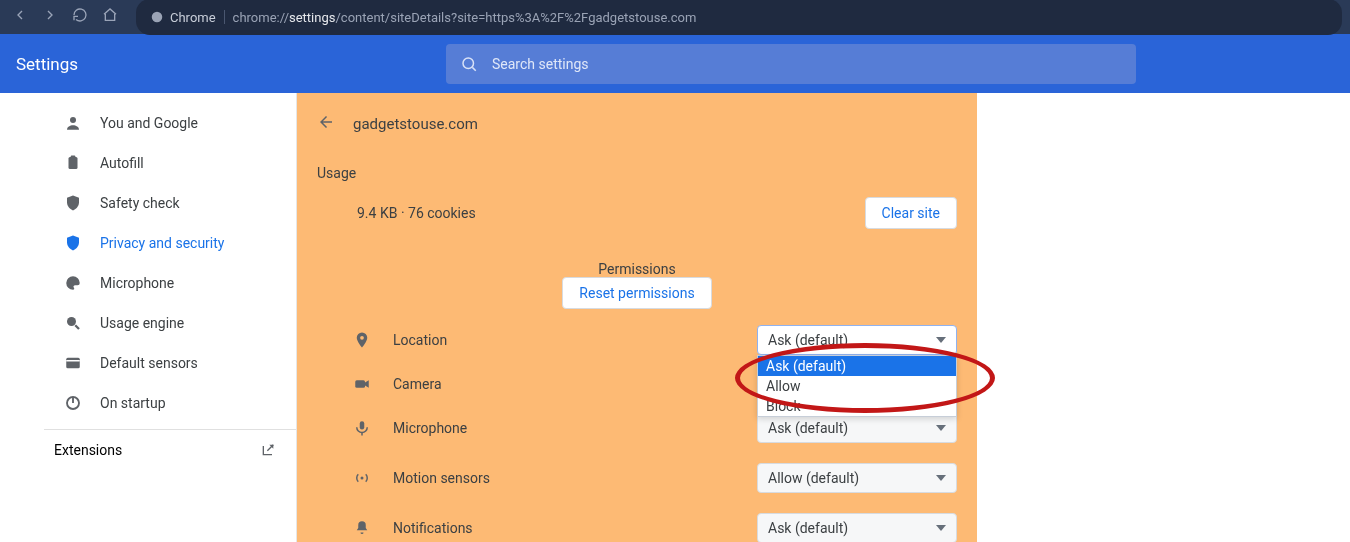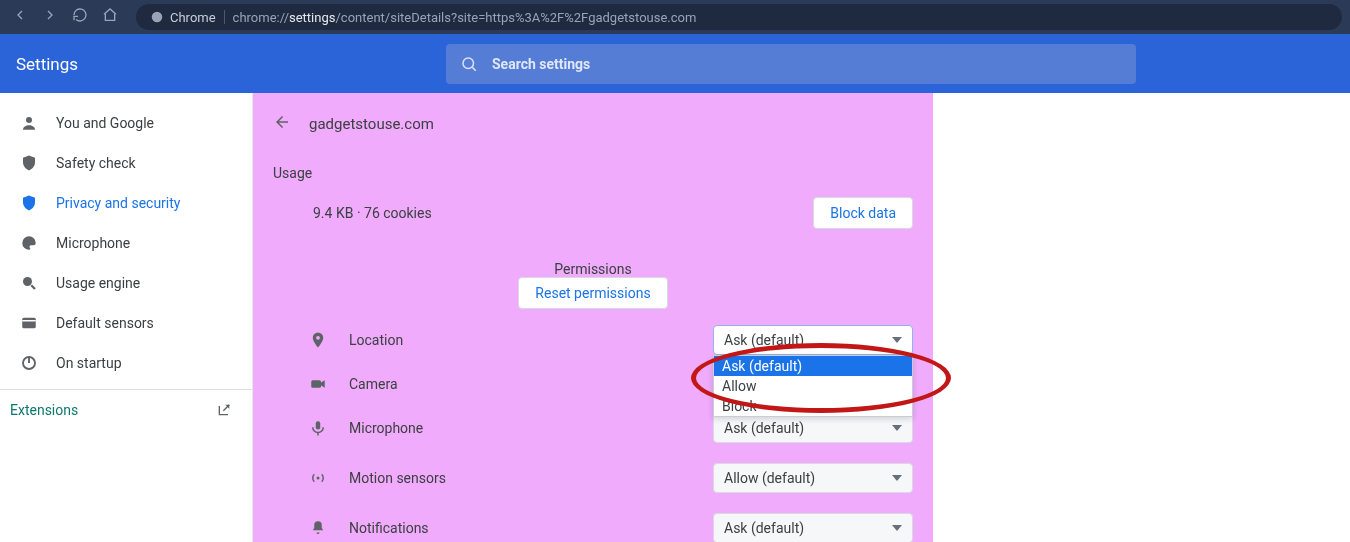--- a/index.html
+++ b/index.html
@@ -2,47 +2,47 @@
 <html><head>
 <meta charset="utf-8">
 <style>
   * { box-sizing: border-box; margin: 0; padding: 0; font-family: 'Segoe UI', Roboto, Arial, sans-serif; }
   body { width: 1350px; height: 542px; overflow: hidden; background: #fff; }
 
   
   .chrome-bar { height: 34px; background: #2a3a57; display: flex; align-items: center; padding: 0 8px; gap: 10px; color: #cfd4de; }
   .nav-icons { display: flex; align-items: center; gap: 14px; margin-left: 4px; }
   .nav-icons svg { width: 16px; height: 16px; stroke: #9aa4b8; fill: none; stroke-width: 2; }
-  .addr { display: flex; align-items: center; gap: 8px; background: #1f2a40; border-radius: 14px; height: 26px; padding: 0 14px; flex: 1; margin-left: 8px; font-size: 13px; color:#c7cdd8; }
+  .addr { display: flex; align-items: center; gap: 8px; background: #1f2a40; border-radius: 14px; height: 36px; padding: 0 14px; flex: 1; margin-left: 8px; font-size: 13px; color:#c7cdd8; }
   .addr .chip { display: inline-flex; align-items: center; gap: 6px; color:#c7cdd8; }
   .addr .sep { width:1px; height:14px; background:#4a5770; }
   .addr .url { color:#9aa3b5;text-align:center; }
   .addr .url .strong { color:#e6e8ec; }
 
   
   .blue-header { height: 59px; background: #2a64d8; display: flex; align-items: center; padding: 0 10px; color:#fff; }
   .blue-header .title { font-size: 17px; font-weight:400; margin-left: 6px; flex: 0 0 420px; }
   .search-wrap { flex: 1; max-width: 690px; margin-left: 10px;  }
   .search-box { background: #567dd6; height: 40px; border-radius:4px; display:flex; align-items:center; padding:0 14px; gap:14px; color:#e7edfa; }
   .search-box svg { width:18px; height:18px; stroke:#d9e2f7; fill:none; stroke-width:2; }
-  .search-box .ph { font-size:14px; color:#dfe7f8;font-weight:bold; }
+  .search-box .ph { font-size:14px; color:#dfe7f8; }
 
   
   .main { display:flex; height: calc(542px - 34px - 59px); }
-  .sidebar { width: 252px; border-right: none; padding-top: 10px; font-size: 14px; color:#3c4043; }
+  .sidebar { width: 252px; border-right: none; padding-top: 10px; font-size: 14px; color:#3c4043;margin-left:44px; }
   .side-item { display:flex; align-items:center; gap: 18px; height:40px; padding: 0 20px; cursor:pointer; }
   .side-item.active { color:#1a73e8; }
   .side-item svg { width:18px; height:18px; fill:#5f6368; }
   .side-item.active svg { fill:#1a73e8; }
   .side-advanced { display:flex; align-items:center; justify-content:space-between; padding:12px 20px 10px 10px; color:#3c4043; font-size:14px;  margin-top:6px; }
-  .side-ext { display:flex; align-items:center; justify-content:space-between; padding:12px 20px 10px 10px; border-top:1px solid #e0e0e0; color:#0f766e; font-size:14px; margin-top: 6px;}
+  .side-ext { display:flex; align-items:center; justify-content:space-between; padding:12px 20px 10px 10px; border-top:1px solid #e0e0e0; color:#000000; font-size:14px; margin-top: 6px;}
   .side-advanced svg, .side-ext svg { width:16px; height:16px; fill:#5f6368; }
 
   .content-col { flex:1; display:flex; justify-content:flex-start; border-left:1px solid #e6e6e6; }
-  .panel { width: 680px; background:#f0abfc; padding: 0 0 0 0; }
+  .panel { width: 680px; background:#fdba74; padding: 0 0 0 0; }
   .panel-head { display:flex; align-items:center; gap:18px; padding:20px 20px 10px 20px; }
   .panel-head svg { width:18px; height:18px; fill:#5f6368; cursor:pointer; }
   .panel-head .site { font-size:15px; color:#3c4043; }
 
   .section-label { padding: 20px 20px 6px 20px; font-size:14px; color:#3c4043; }
   .usage-row { display:flex; align-items:center; justify-content:space-between; padding: 10px 20px 10px 60px;  }
   .usage-row .val { font-size:14px; color:#3c4043; }
   .btn-outline { border:1px solid #d7dbe0; background:#fff; color:#1a73e8; font-size:14px; padding:7px 16px; border-radius:4px; cursor:pointer; }
 
   .perm-head { display:flex; align-items:center; justify-content:space-between; padding: 22px 20px 6px 20px; flex-direction: column; }
@@ -112,20 +112,27 @@
 </div>
 
 <div class="main">
   <div class="sidebar">
     <div class="side-item">
       <svg viewBox="0 0 24 24">
           <circle cx="12" cy="8" r="4"></circle>
           <path d="M4 21c0-4 4-6 8-6s8 2 8 6"></path>
         </svg>
       <span>You and Google</span>
+    </div>
+    <div class="side-item">
+      <svg viewBox="0 0 24 24">
+          <rect x="6" y="4" width="12" height="16" rx="2"></rect>
+          <rect x="9" y="2" width="6" height="4" rx="1"></rect>
+        </svg>
+      <span>Autofill</span>
     </div>
     <div class="side-item">
       <svg viewBox="0 0 24 24">
           <path d="M12 2l8 3v6c0 5-3.5 9-8 11-4.5-2-8-6-8-11V5l8-3z"></path>
         </svg>
       <span>Safety check</span>
     </div>
     <div class="side-item active">
       <svg viewBox="0 0 24 24">
           <path d="M12 2l8 3v6c0 5-3.5 9-8 11-4.5-2-8-6-8-11V5l8-3z"></path>
@@ -178,21 +185,21 @@
       <div class="panel-head">
         <span><svg viewBox="0 0 24 24">
               <path d="M20 11H7.8l5.6-5.6L12 4l-8 8 8 8 1.4-1.4L7.8 13H20z"></path>
             </svg></span>
         <span class="site">gadgetstouse.com</span>
       </div>
 
       <div class="section-label">Usage</div>
       <div class="usage-row">
         <span class="val">9.4 KB · 76 cookies</span>
-        <button class="btn-outline">Block data</button>
+        <button class="btn-outline">Clear site</button>
       </div>
 
       <div class="perm-head">
         <span class="lbl">Permissions</span>
         <button class="btn-outline">Reset permissions</button>
       </div>
 
       <div class="perm-row">
         <div class="left">
           <svg viewBox="0 0 24 24">

